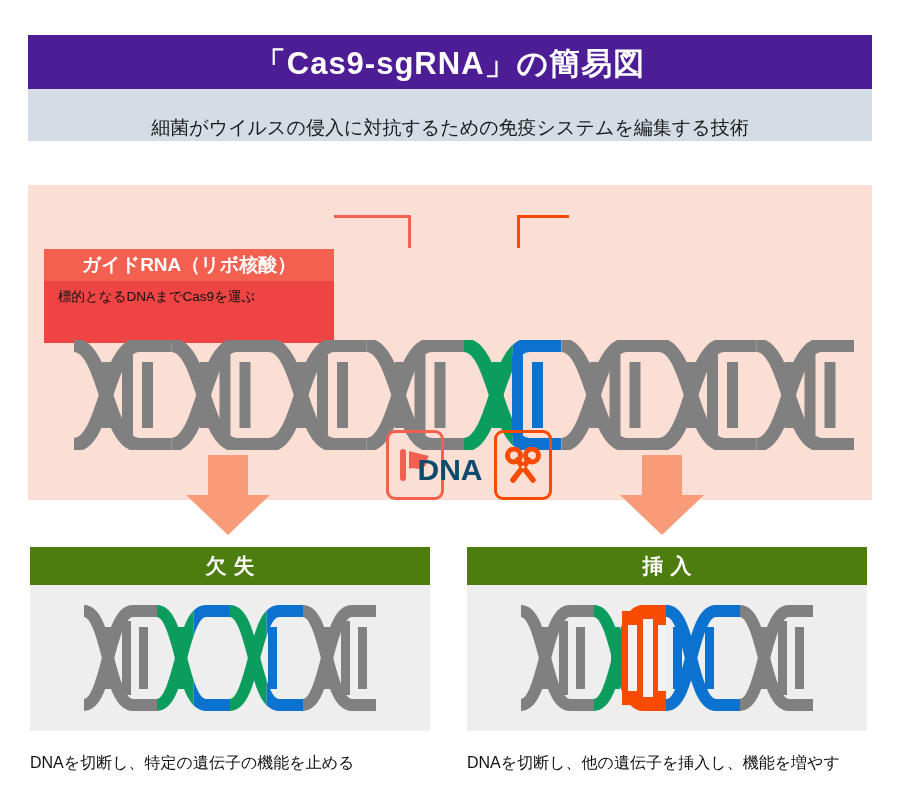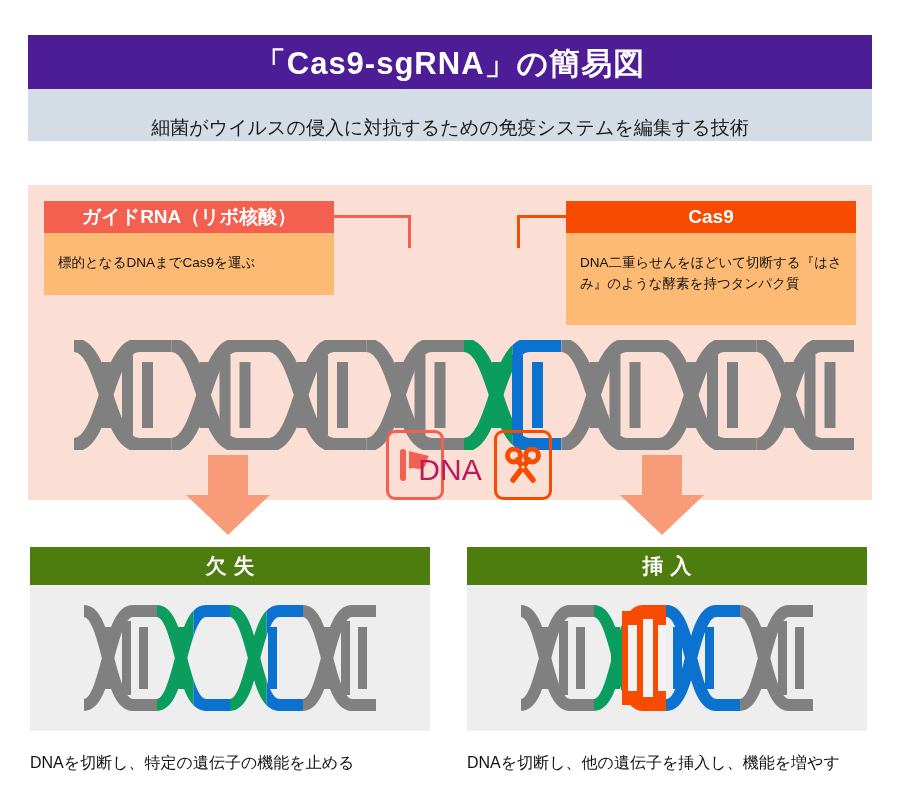--- a/index.html
+++ b/index.html
@@ -70,27 +70,28 @@
   #callout-cas9 { left: 538px; top: 16px; }
 
   .callout-header {
     height: 32px;
     display: flex;
     align-items: center;
     justify-content: center;
     color: #ffffff;
     font-size: 19px;
     font-weight: bold;
+    margin-top: 48px;
   }
   #callout-grna .callout-header { background: #f4604f; }
   #callout-cas9 .callout-header { background: #f64b00; }
 
   .callout-body {
-    background: #fdba74;
-    padding: 20px 14px 14px 14px;
+    background: #ef4444;
+    padding: 6px 14px 14px 14px;
     font-size: 13.5px;
     line-height: 1.55;
     color: #111111;
     box-sizing: border-box;
   }
   #callout-grna .callout-body { height: 62px; }
   #callout-cas9 .callout-body { height: 92px; }
 
   
   .connector { position: absolute; }
@@ -126,23 +127,23 @@
     top: 155px;
     width: 780px;
     height: 110px;
   }
   #dna-label {
     position: absolute;
     left: 0;
     top: 268px;
     width: 844px;
     text-align: center;
-    color: #be185d;
+    color: #0c4a6e;
     font-size: 30px;
-    font-weight: normal;
+    font-weight: bold;
   }
 
   
   .down-arrow { position: absolute; }
   #arrow-left  { left: 186px; top: 455px; }
   #arrow-right { left: 620px; top: 455px; }
 
   
   .result-panel { position: absolute; top: 547px; width: 400px; }
   #panel-deletion  { left: 30px; }
@@ -186,24 +187,20 @@
   <span id="subtitle-text">細菌がウイルスの侵入に対抗するための免疫システムを編集する技術</span>
 </div>
 
 <div id="main-panel">
 
   <div class="callout" id="callout-grna">
     <div class="callout-header">ガイドRNA（リボ核酸）</div>
     <div class="callout-body">標的となるDNAまでCas9を運ぶ</div>
   </div>
 
-  <div class="callout" id="callout-cas9">
-    <div class="callout-header">Cas9</div>
-    <div class="callout-body">DNA二重らせんをほどいて切断する『はさみ』のような酵素を持つタンパク質</div>
-  </div>
 
   <div class="connector conn-h conn-grna" style="left:306px; top:30px; width:77px;"></div>
   <div class="connector conn-v conn-grna" style="left:380px; top:30px; height:33px;"></div>
 
   <div class="connector conn-h conn-cas9" style="left:489px; top:30px; width:52px;"></div>
   <div class="connector conn-v conn-cas9" style="left:489px; top:30px; height:33px;"></div>
 
   <svg id="dna-main" viewBox="0 0 780 110" preserveAspectRatio="none">
     <defs>
 

